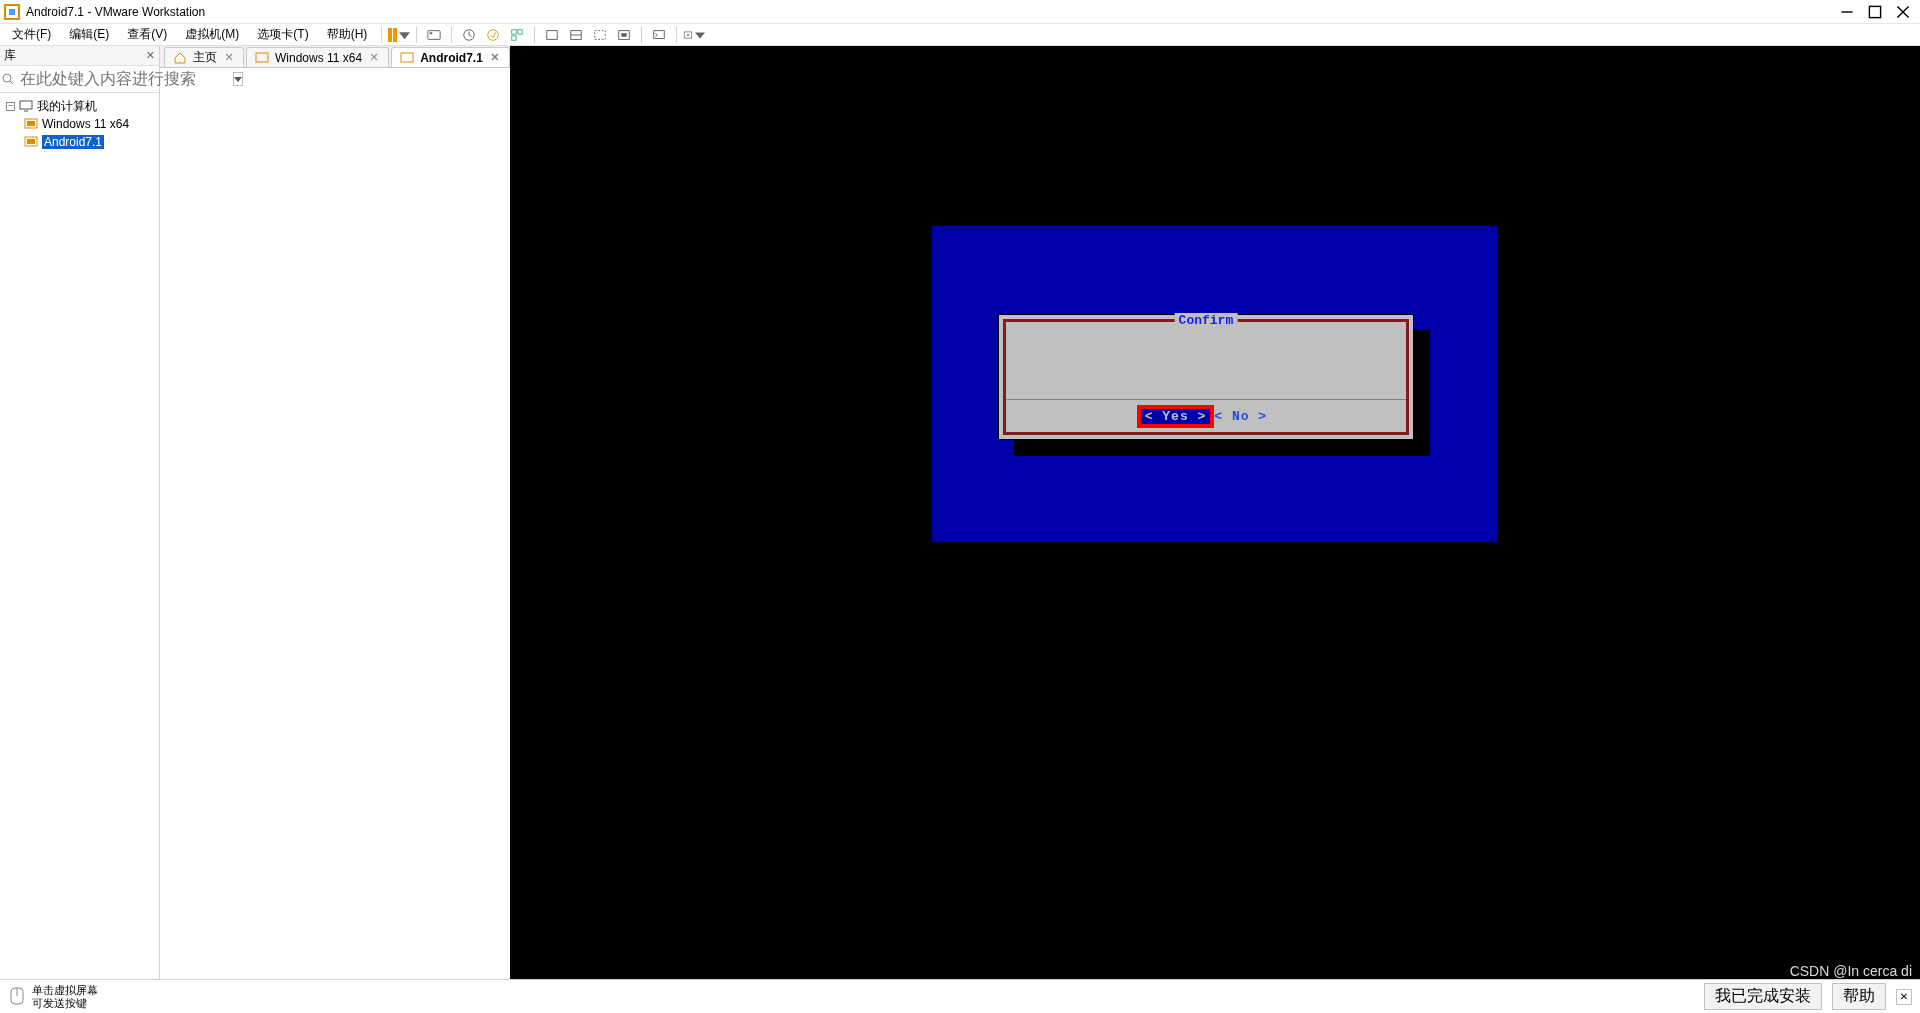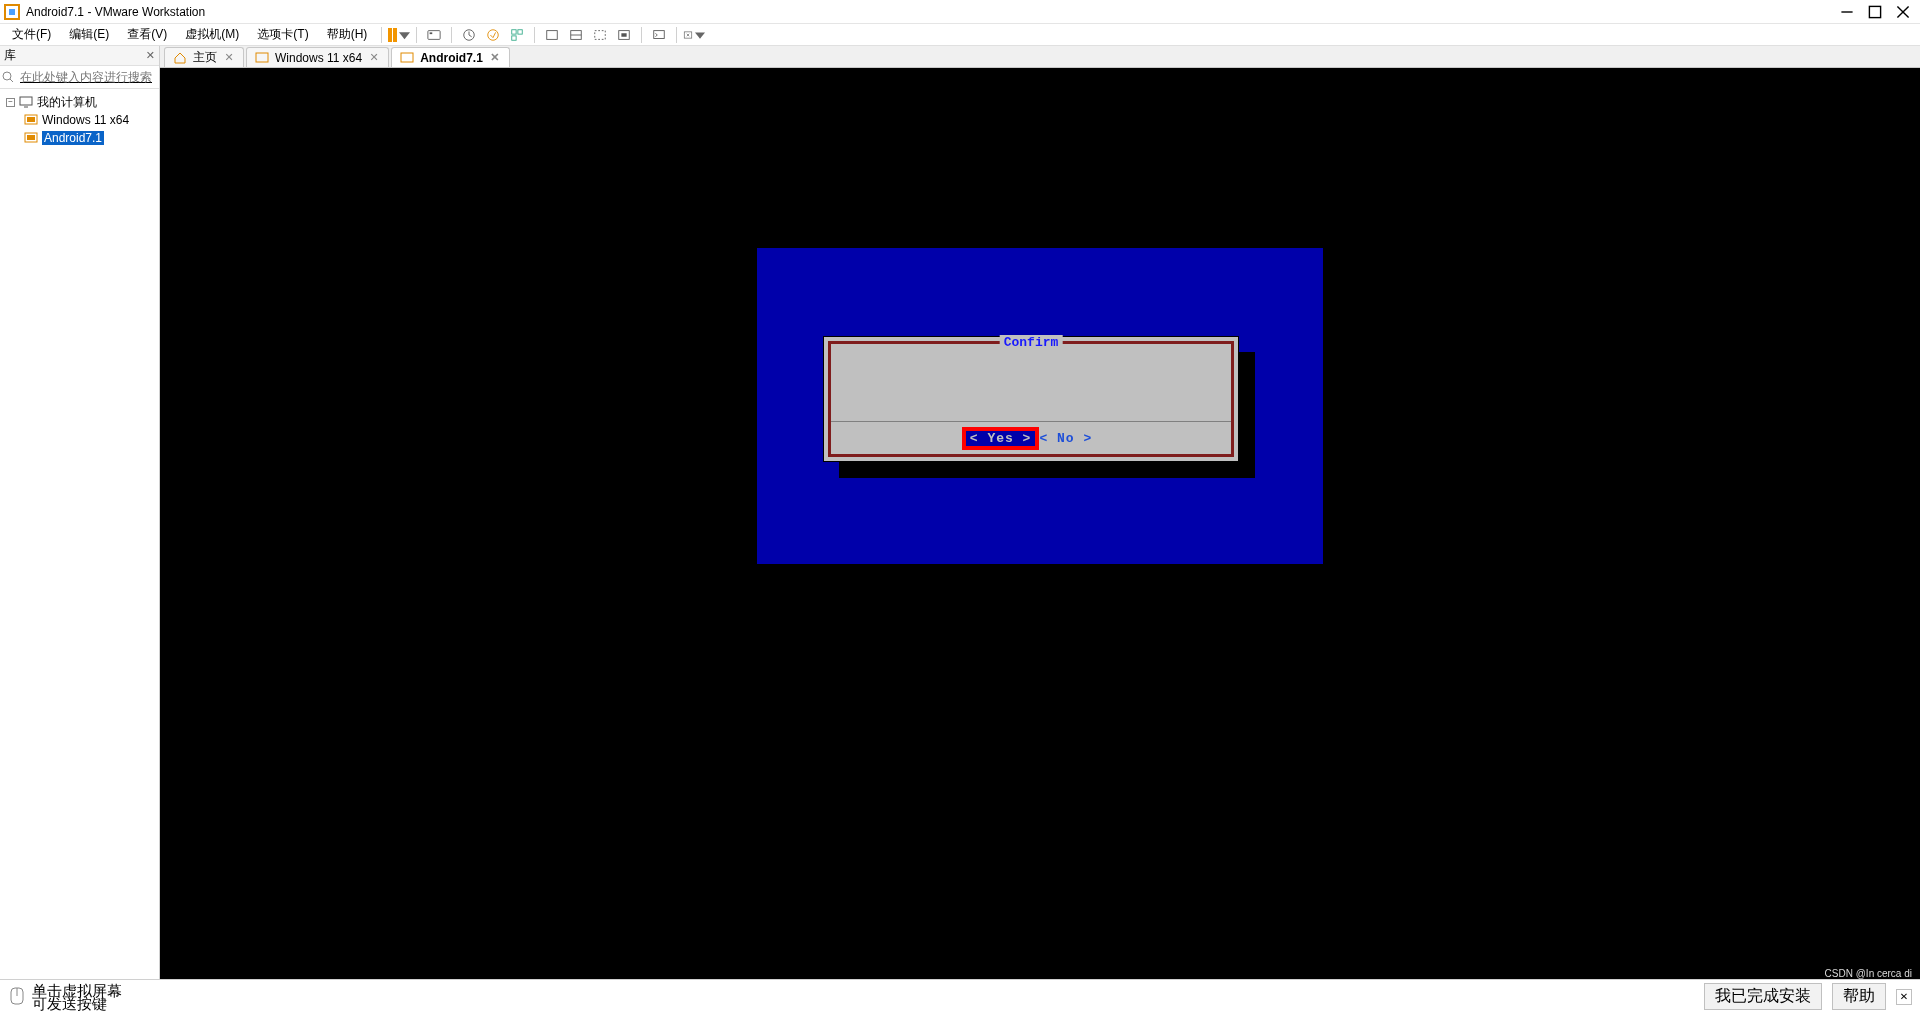--- a/index.html
+++ b/index.html
@@ -44,30 +44,30 @@
   .pause-icon { display:flex; align-items:center; gap:1px; }
   .pause-icon .bar { width:4px; height:14px; background:#f29500; }
   .drop-caret { width:8px; height:8px; margin-left:2px; }
   .tool-group { display:flex; align-items:center; }
   
   .body-area { flex: 1; display: flex; min-height: 0; }
   
   .sidebar { width: 160px; display:flex; flex-direction:column; border-right:1px solid #d0d0d0; background:#fff; }
   .side-header { height: 20px; display:flex; align-items:center; justify-content:space-between; padding:0 4px; border-bottom:1px solid #e0e0e0; background:#f5f5f5; }
   .side-search { display:flex; align-items:center; padding:2px; border-bottom:1px solid #e0e0e0; gap:4px; }
-  .side-search input { flex:1; border:none; outline:none; font-size:12px; padding:2px; background:transparent;text-decoration:underline; }
+  .side-search input { flex:1; border:none; outline:none; font-size:16px; padding:2px; background:transparent; }
   .side-search .combo-caret { width:14px; height:14px; border:1px solid #c0c0c0; display:flex; align-items:center; justify-content:center; }
   .tree { padding: 4px 2px; font-size:12px; user-select:none; }
   .tree-row { display:flex; align-items:center; height:18px; gap:4px; padding-left:4px; }
   .tree-indent-1 { padding-left: 22px; }
   .tree-toggle { width:9px; height:9px; border:1px solid #888; display:flex; align-items:center; justify-content:center; font-size:8px; line-height:1; color:#444; }
   .tree-icon { width:14px; height:14px; display:inline-flex; align-items:center; justify-content:center; }
   .tree-sel { background:#0a64c8; color:#fff; padding:0 2px; }
   
-  .content { flex:1; display:flex; flex-direction:column; min-width:0; }
+  .content { flex:1; display:flex; min-width:0; }
   .tabbar { height:22px; display:flex; align-items:flex-end; background:#f0f0f0; border-bottom:1px solid #c8c8c8; padding-left:4px; gap:2px; }
   .tab { height:20px; padding:0 8px; display:flex; align-items:center; gap:6px; background:#f6f6f6; border:1px solid #c8c8c8; border-bottom:none; border-radius:3px 3px 0 0; font-size:12px; }
   .tab.active { background:#fff; font-weight:bold; }
   .tab .tab-close { width:12px; height:12px; color:#888; font-size:11px; line-height:1; text-align:center; }
   .tab .tab-icon { width:14px; height:14px; }
   
   .viewport { flex:1; background:#000; position:relative; display:flex; align-items:flex-start; justify-content:center; padding-top:180px; }
   .vm-screen { width:566px; height:316px; background:#0000aa; position:relative; }
   .dialog-shadow { position:absolute; left:82px; top:104px; width:416px; height:126px; background:#000; }
   .dialog {
@@ -79,27 +79,27 @@
   .dlg-title { position:absolute; top:-9px; left:50%; transform:translateX(-50%); background:#c0c0c0; padding:0 4px; color:#1818ff; font-weight:bold; }
   .dlg-body { padding:14px 14px 0 14px; white-space:pre; line-height:13px; }
   .dlg-sep { position:absolute; left:0; right:0; bottom:32px; height:1px; background:#808080; }
   .dlg-btn-row { position:absolute; bottom:8px; left:0; right:0; display:flex; justify-content:center; font-weight:bold; }
   .dlg-btn { padding:0 4px; letter-spacing:1px; }
   .dlg-btn.yes { background:#0000aa; color:#c0c0c0; outline:4px solid #ff0000; }
   .dlg-btn.no  { color:#1d4ed8; }
   
   .statusbar { height:34px; border-top:1px solid #d0d0d0; display:flex; align-items:center; padding:0 8px; gap:10px; background:#fff; }
   .status-left { display:flex; align-items:center; gap:6px; }
-  .status-tip { font-size:15px; line-height:13px; }
+  .status-tip { font-size:11px; line-height:13px; }
   .status-mid { border-left:1px solid #d0d0d0; padding-left:10px; font-size:12px; }
   .status-spacer { flex:1; }
   .status-btn { border:1px solid #c0c0c0; background:#f2f2f2; padding:2px 10px; font-size:16px; }
   .status-close { border:1px solid #c0c0c0; width:16px; height:16px; display:flex; align-items:center; justify-content:center; font-size:10px; }
   
-  .watermark { position:fixed; right:8px; bottom:34px; color:#d9d9d9; font-size:10px; pointer-events:none; }
+  .watermark { position:fixed; right:8px; bottom:34px; color:#d9d9d9; font-size:14px; pointer-events:none; }
   
   svg { display:block; }
 </style>
 </head>
 <body>
 
 <div class="titlebar">
   <span class="app-icon">
     <svg viewBox="0 0 16 16">
         <rect x="1" y="1" width="14" height="14" fill="none" stroke="#e08a00" stroke-width="2"></rect>

